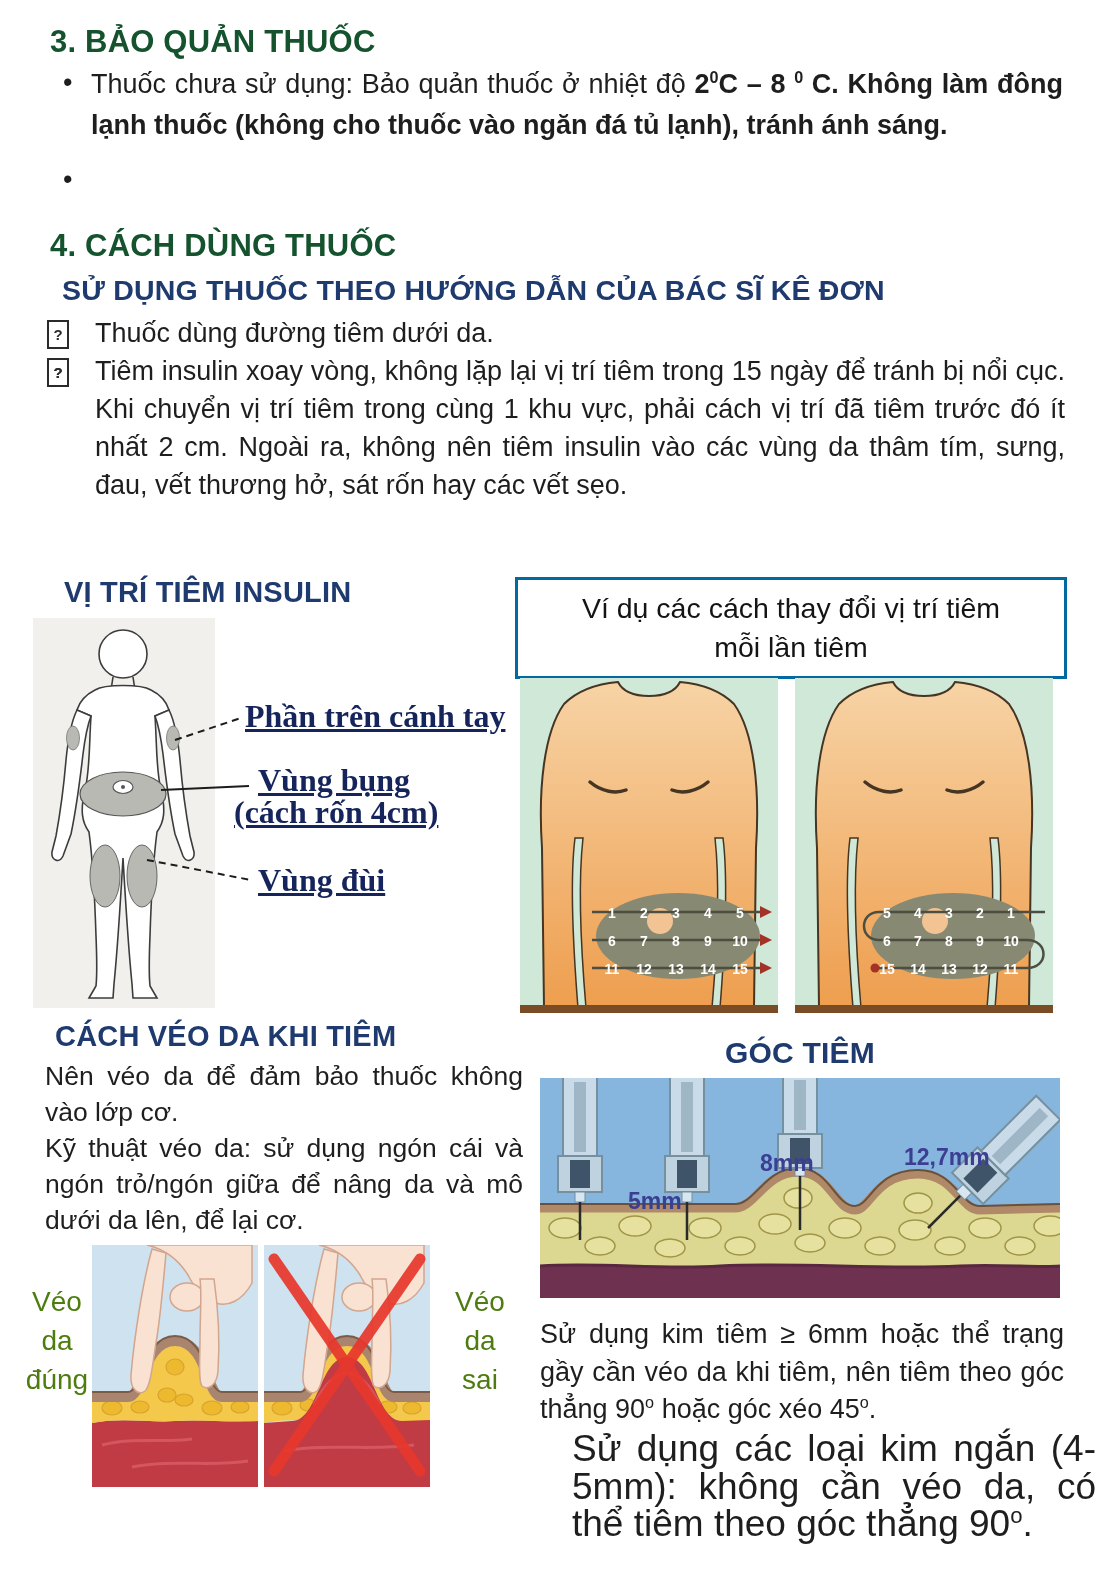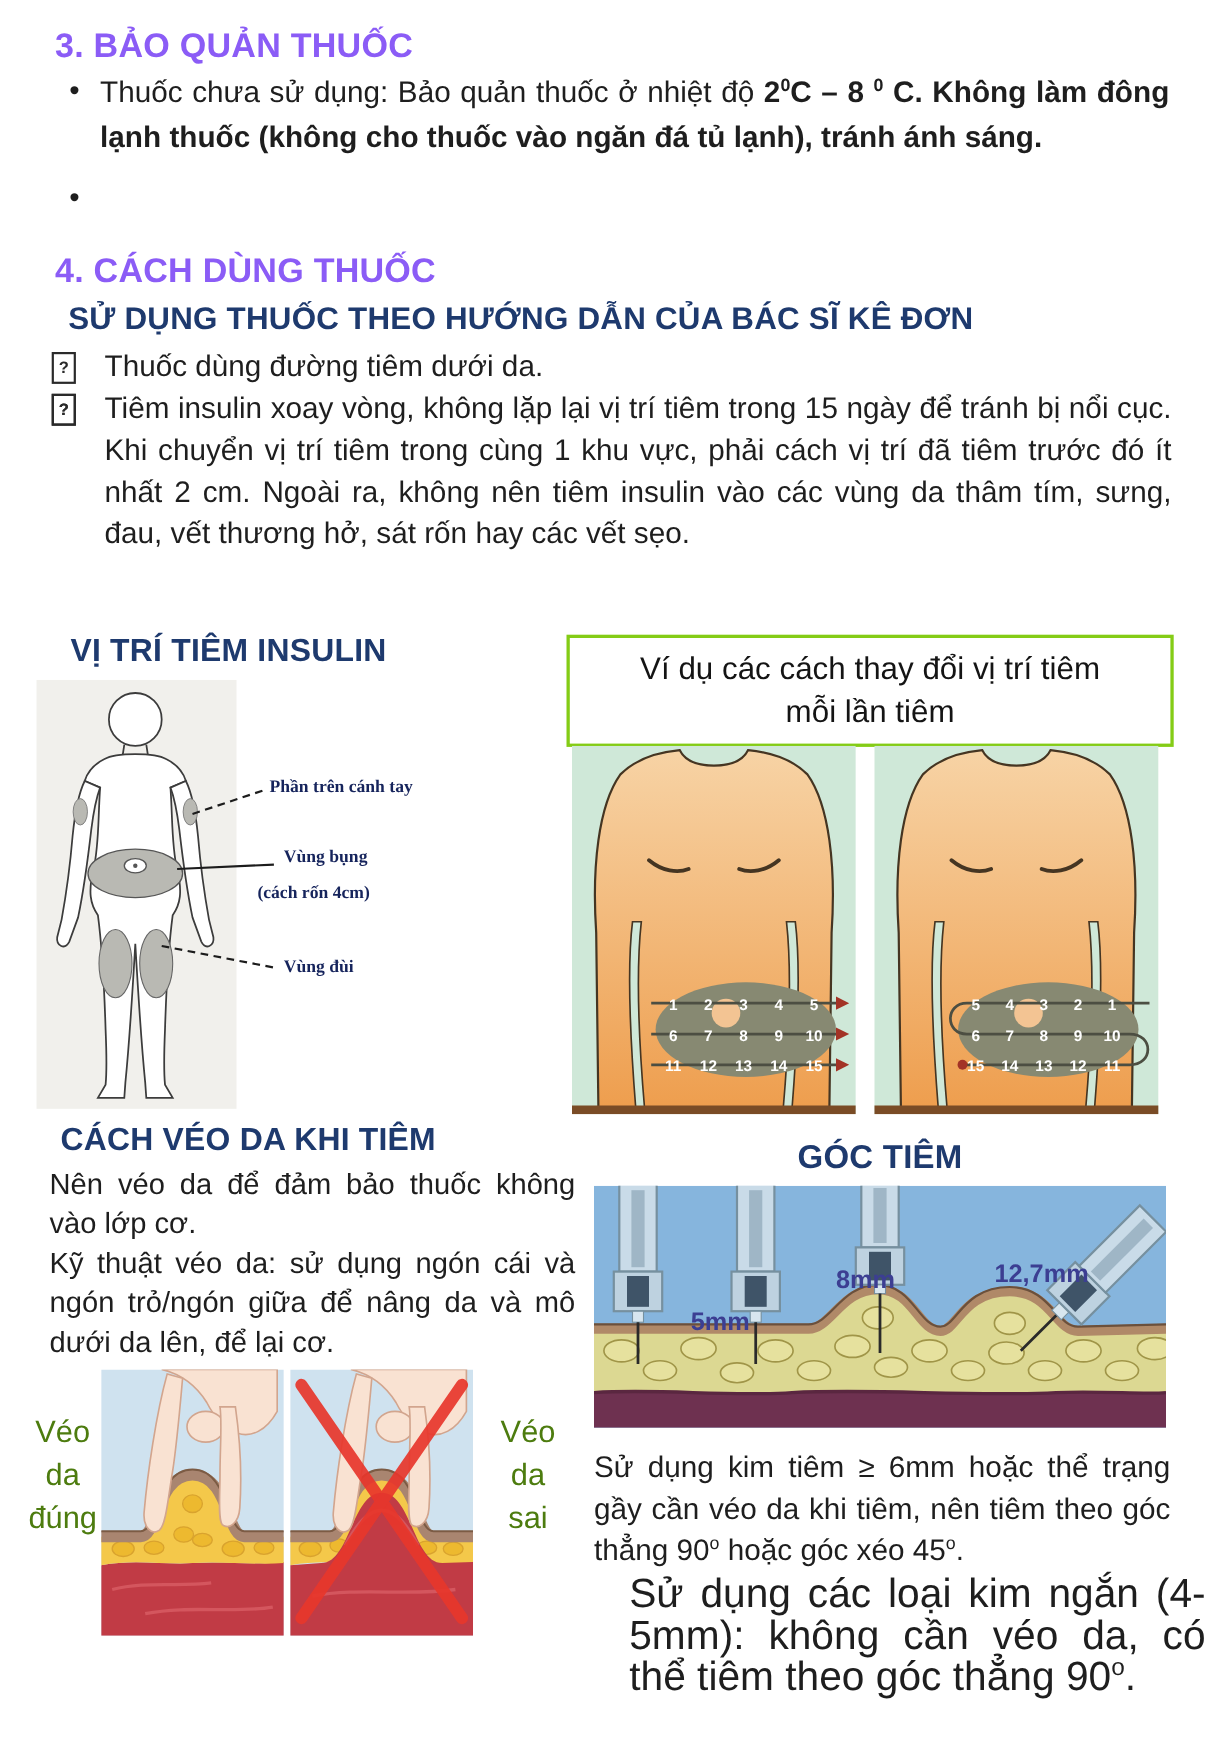--- a/index.html
+++ b/index.html
@@ -1,37 +1,37 @@
 <!DOCTYPE html>
 <html><head>
 <meta charset="utf-8">
 <style>
   html,body{margin:0;padding:0;background:#fff;}
   .page{position:relative;width:1108px;height:1582px;background:#fff;overflow:hidden;
         font-family:"Liberation Sans","DejaVu Sans",sans-serif;color:#1e1e1e;}
   .abs{position:absolute;}
-  .h-red{color:#8b5cf6;font-weight:700;font-size:31px;letter-spacing:.2px;}
+  .h-red{color:#14532d;font-weight:700;font-size:31px;letter-spacing:.2px;}
   .h-navy{color:#1e3a6e;font-weight:700;font-size:29px;letter-spacing:.2px;}
   .h-navy-sub{color:#1e3a6e;font-weight:700;font-size:28.5px;letter-spacing:.2px;}
   .body-txt{font-size:27px;line-height:41px;text-align:justify;}
   .b{font-weight:700;}
   .sup{font-size:60%;vertical-align:super;line-height:0;}
   
   .dotli{position:relative;padding-left:34px;margin-bottom:15px;}
   .dotli .dot{position:absolute;left:6px;top:-2px;font-size:27px;}
   
   .chk{position:relative;padding-left:50px;font-size:27px;line-height:38px;text-align:justify;}
   .tofu{position:absolute;left:2px;top:6px;width:18px;height:25px;border:2px solid #2a2a2a;
         display:flex;align-items:center;justify-content:center;font-size:15px;font-weight:700;color:#2a2a2a;}
   
-  .cap-box{border:3px solid #84cc16;text-align:center;font-size:28.5px;line-height:39px;
+  .cap-box{border:3px solid #0369a1;text-align:center;font-size:28.5px;line-height:39px;
            white-space:pre-line;color:#141414;padding:9px 6px;}
   
   .diag-label{font-family:"Liberation Serif","DejaVu Serif",serif;font-weight:700;
-              color:#16245c;font-size:16px;line-height:28px;white-space:nowrap;}
+              color:#16245c;font-size:32px;line-height:28px;white-space:nowrap;text-decoration:underline;}
   .needle-label{font-weight:700;color:#3c3e92;font-size:23px;}
   .veo-label{font-size:28px;line-height:39px;white-space:pre-line;text-align:center;color:#4d7c0f;}
   .num text{fill:#ffffff;font-size:14px;font-weight:700;text-anchor:middle;
             font-family:"Liberation Sans",sans-serif;}
   svg{display:block;}
 </style>
 </head>
 <body>
 
 <div class="page">

